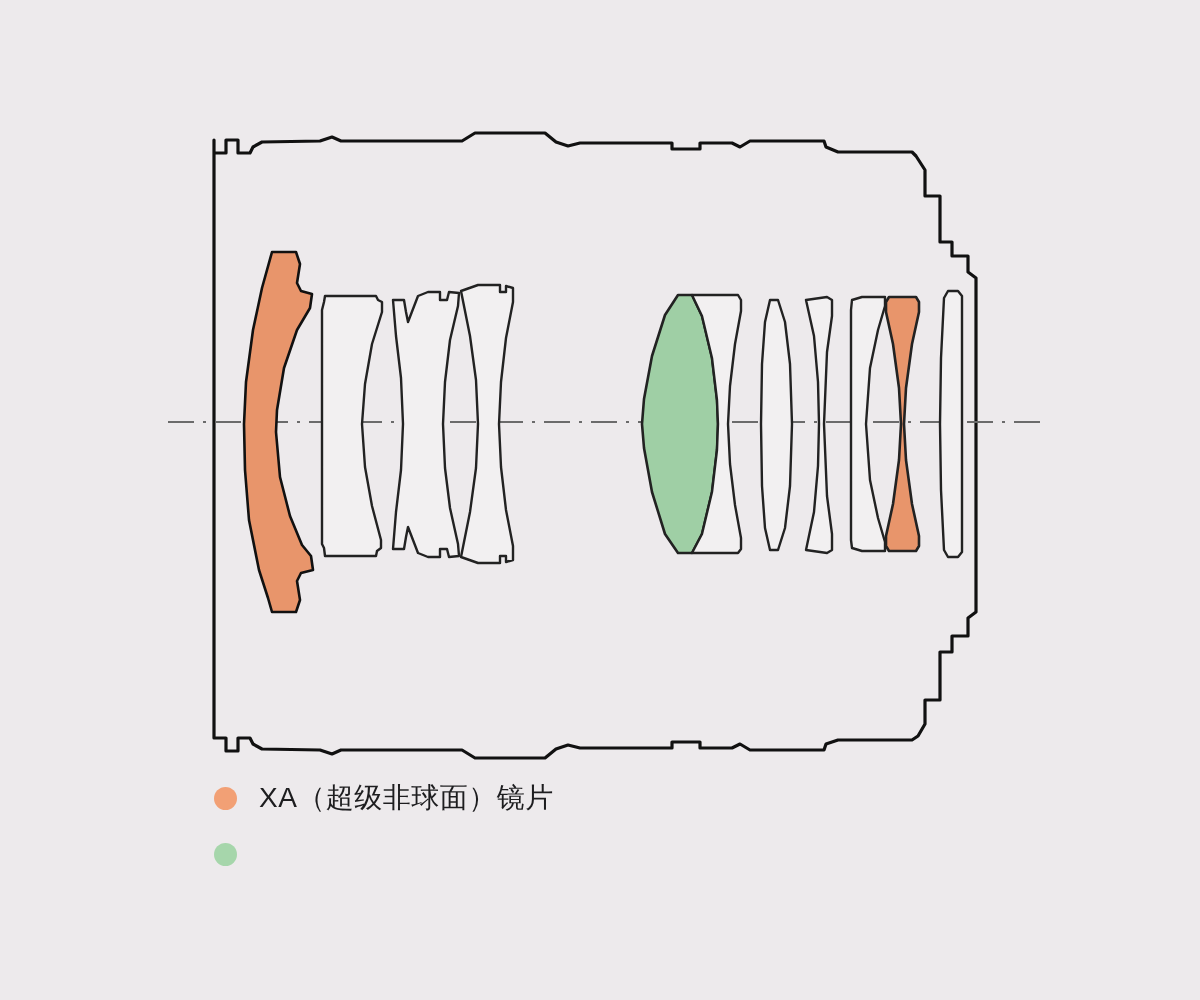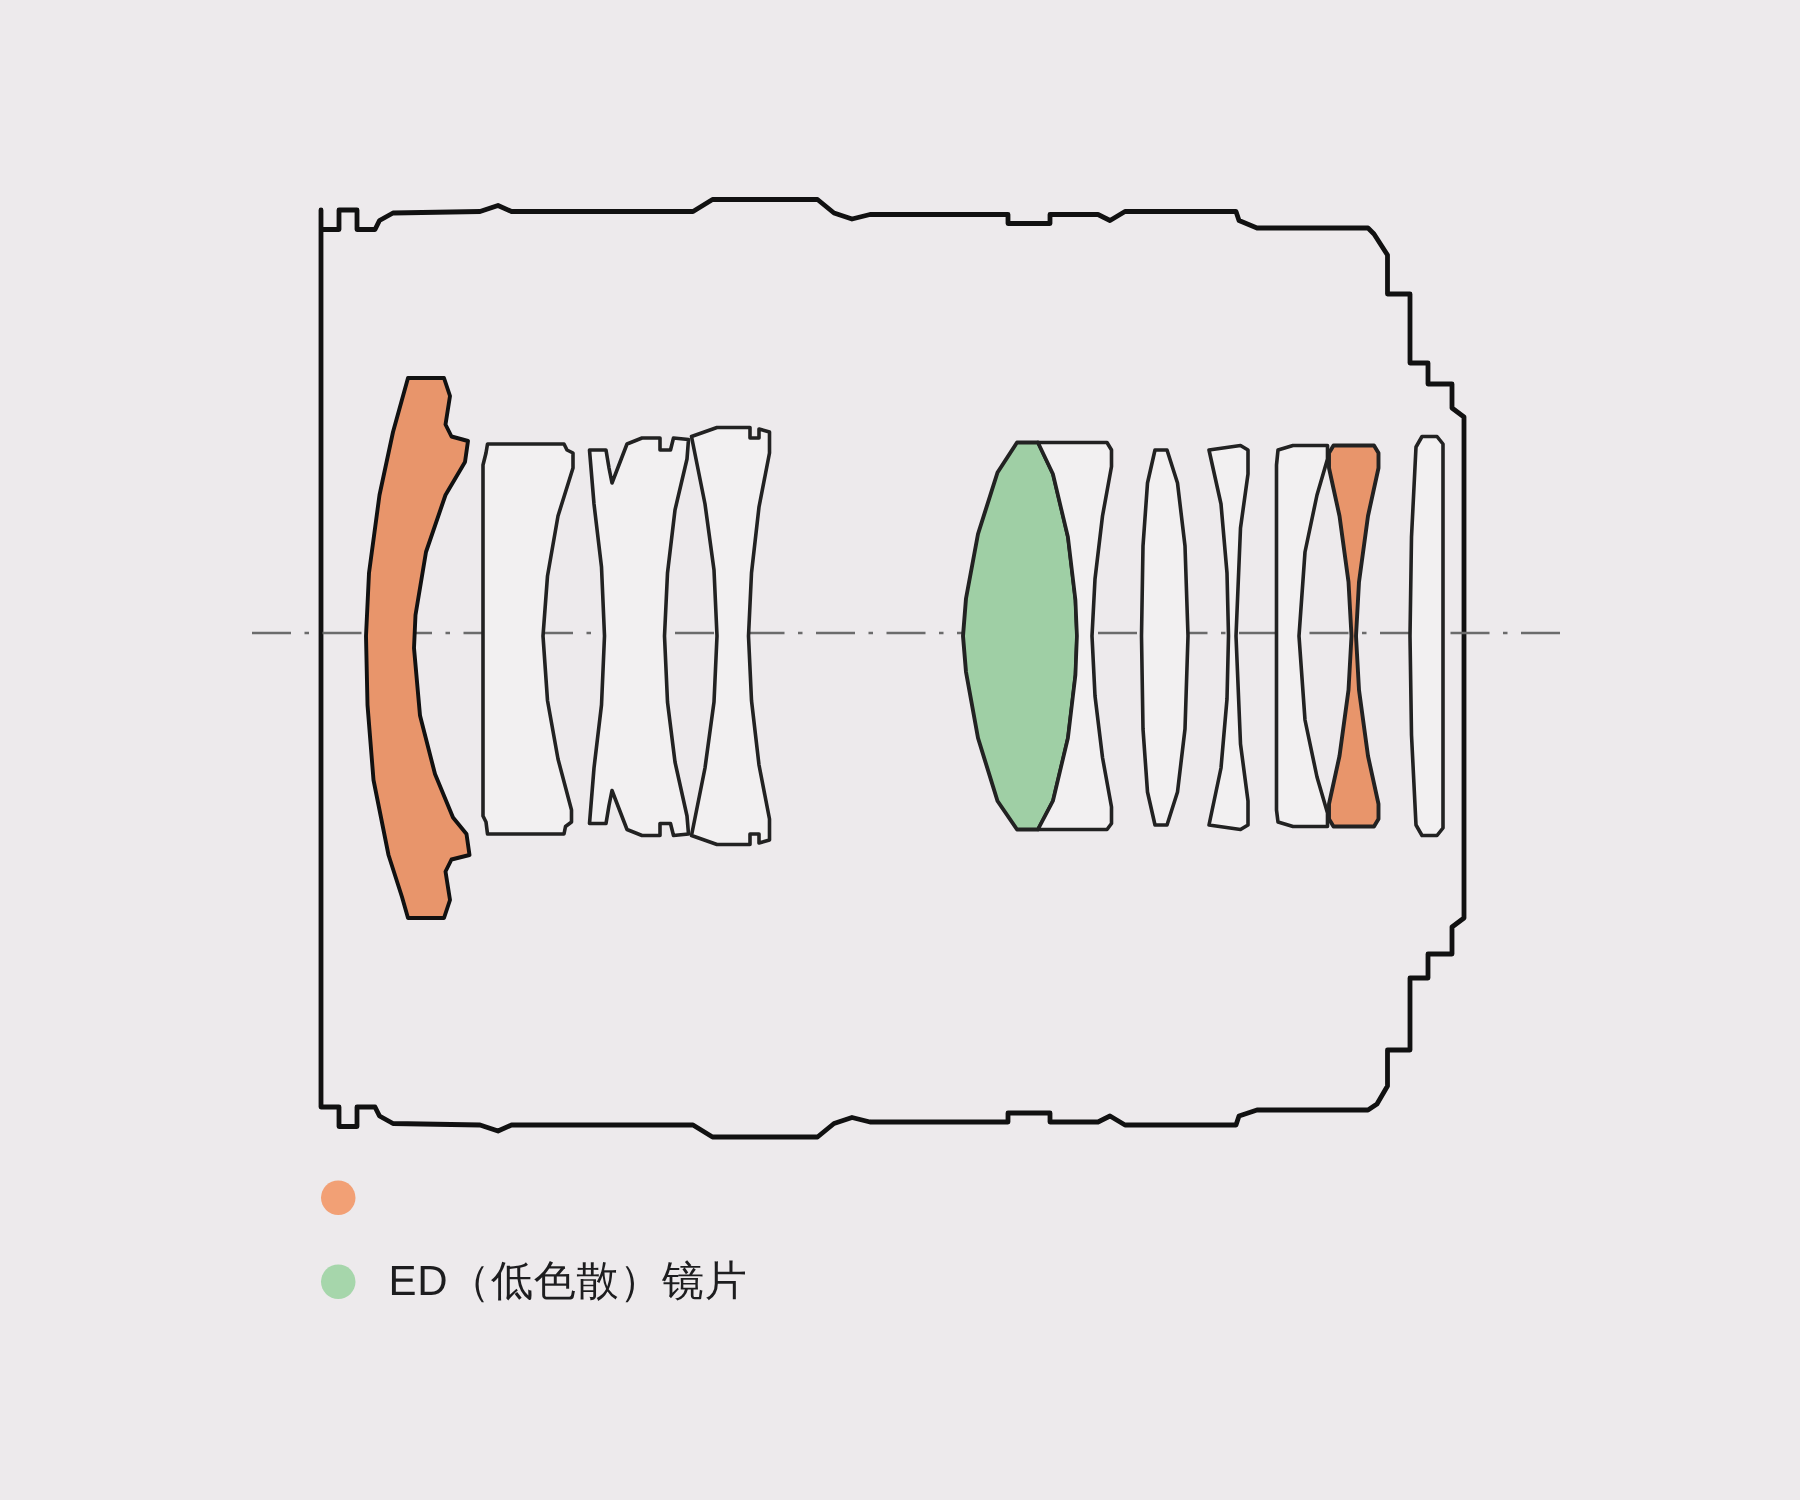--- a/index.html
+++ b/index.html
@@ -437,22 +437,22 @@
         Z
       " fill="#f2f0f1" stroke="#222222" stroke-width="2.4" stroke-linejoin="round"></path>
     </g>
 
   </svg>
 
   <div class="legend">
 
     <div class="legend-row">
       <span class="legend-dot" style="background:#f2a075"></span>
+      <span class="legend-label">XA（超级非球面）镜片</span>
     </div>
 
     <div class="legend-row">
       <span class="legend-dot" style="background:#a6d6ab"></span>
-      <span class="legend-label">ED（低色散）镜片</span>
     </div>
 
   </div>
 
 </div>
 
 </body></html>

